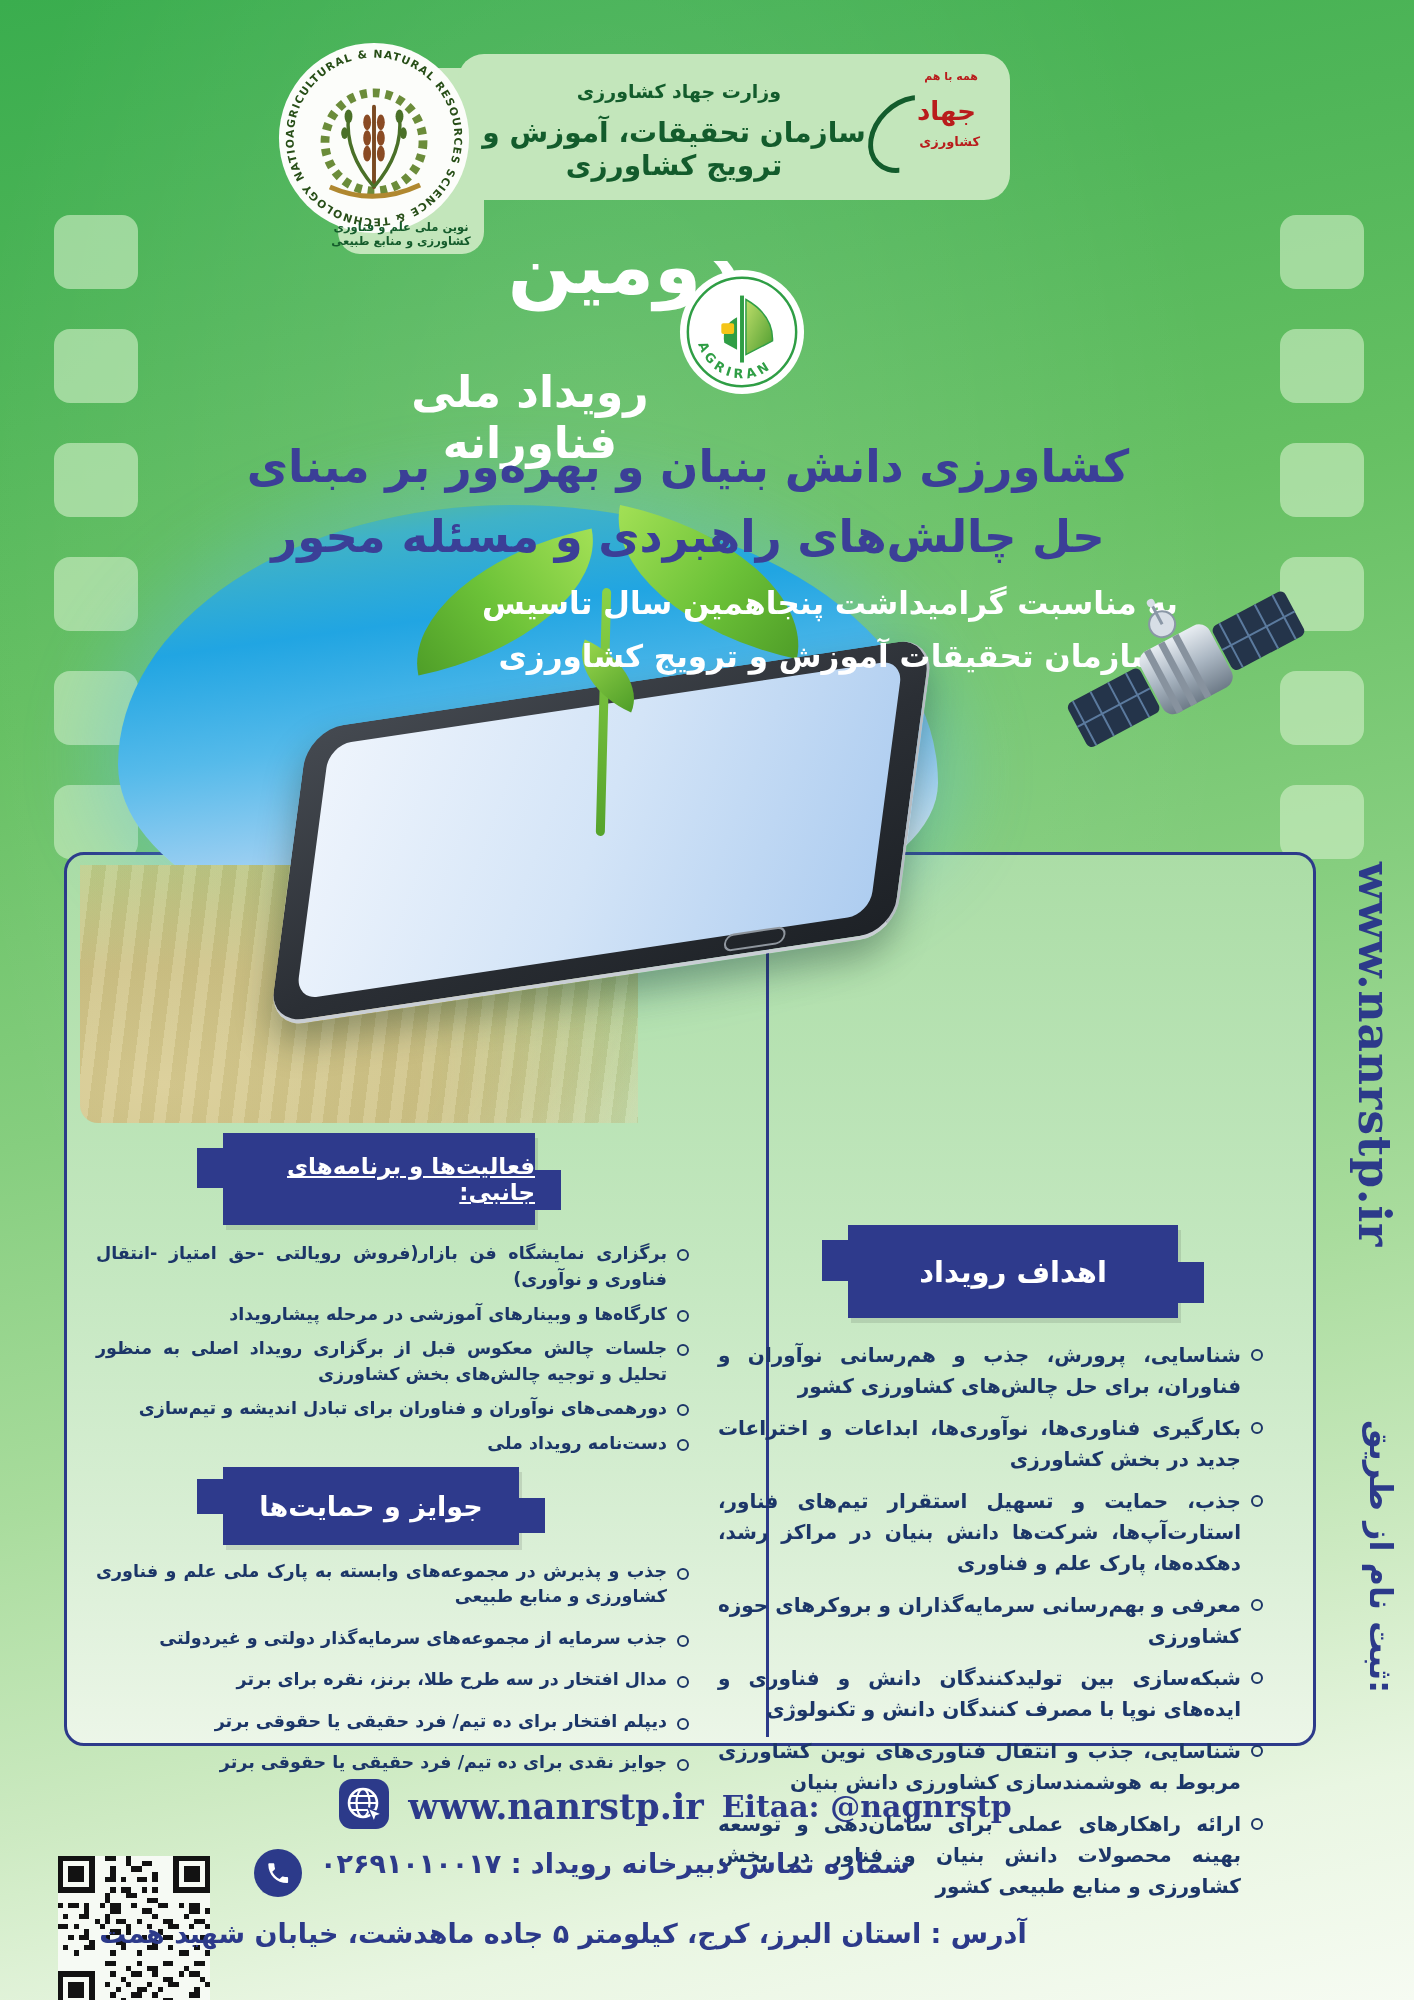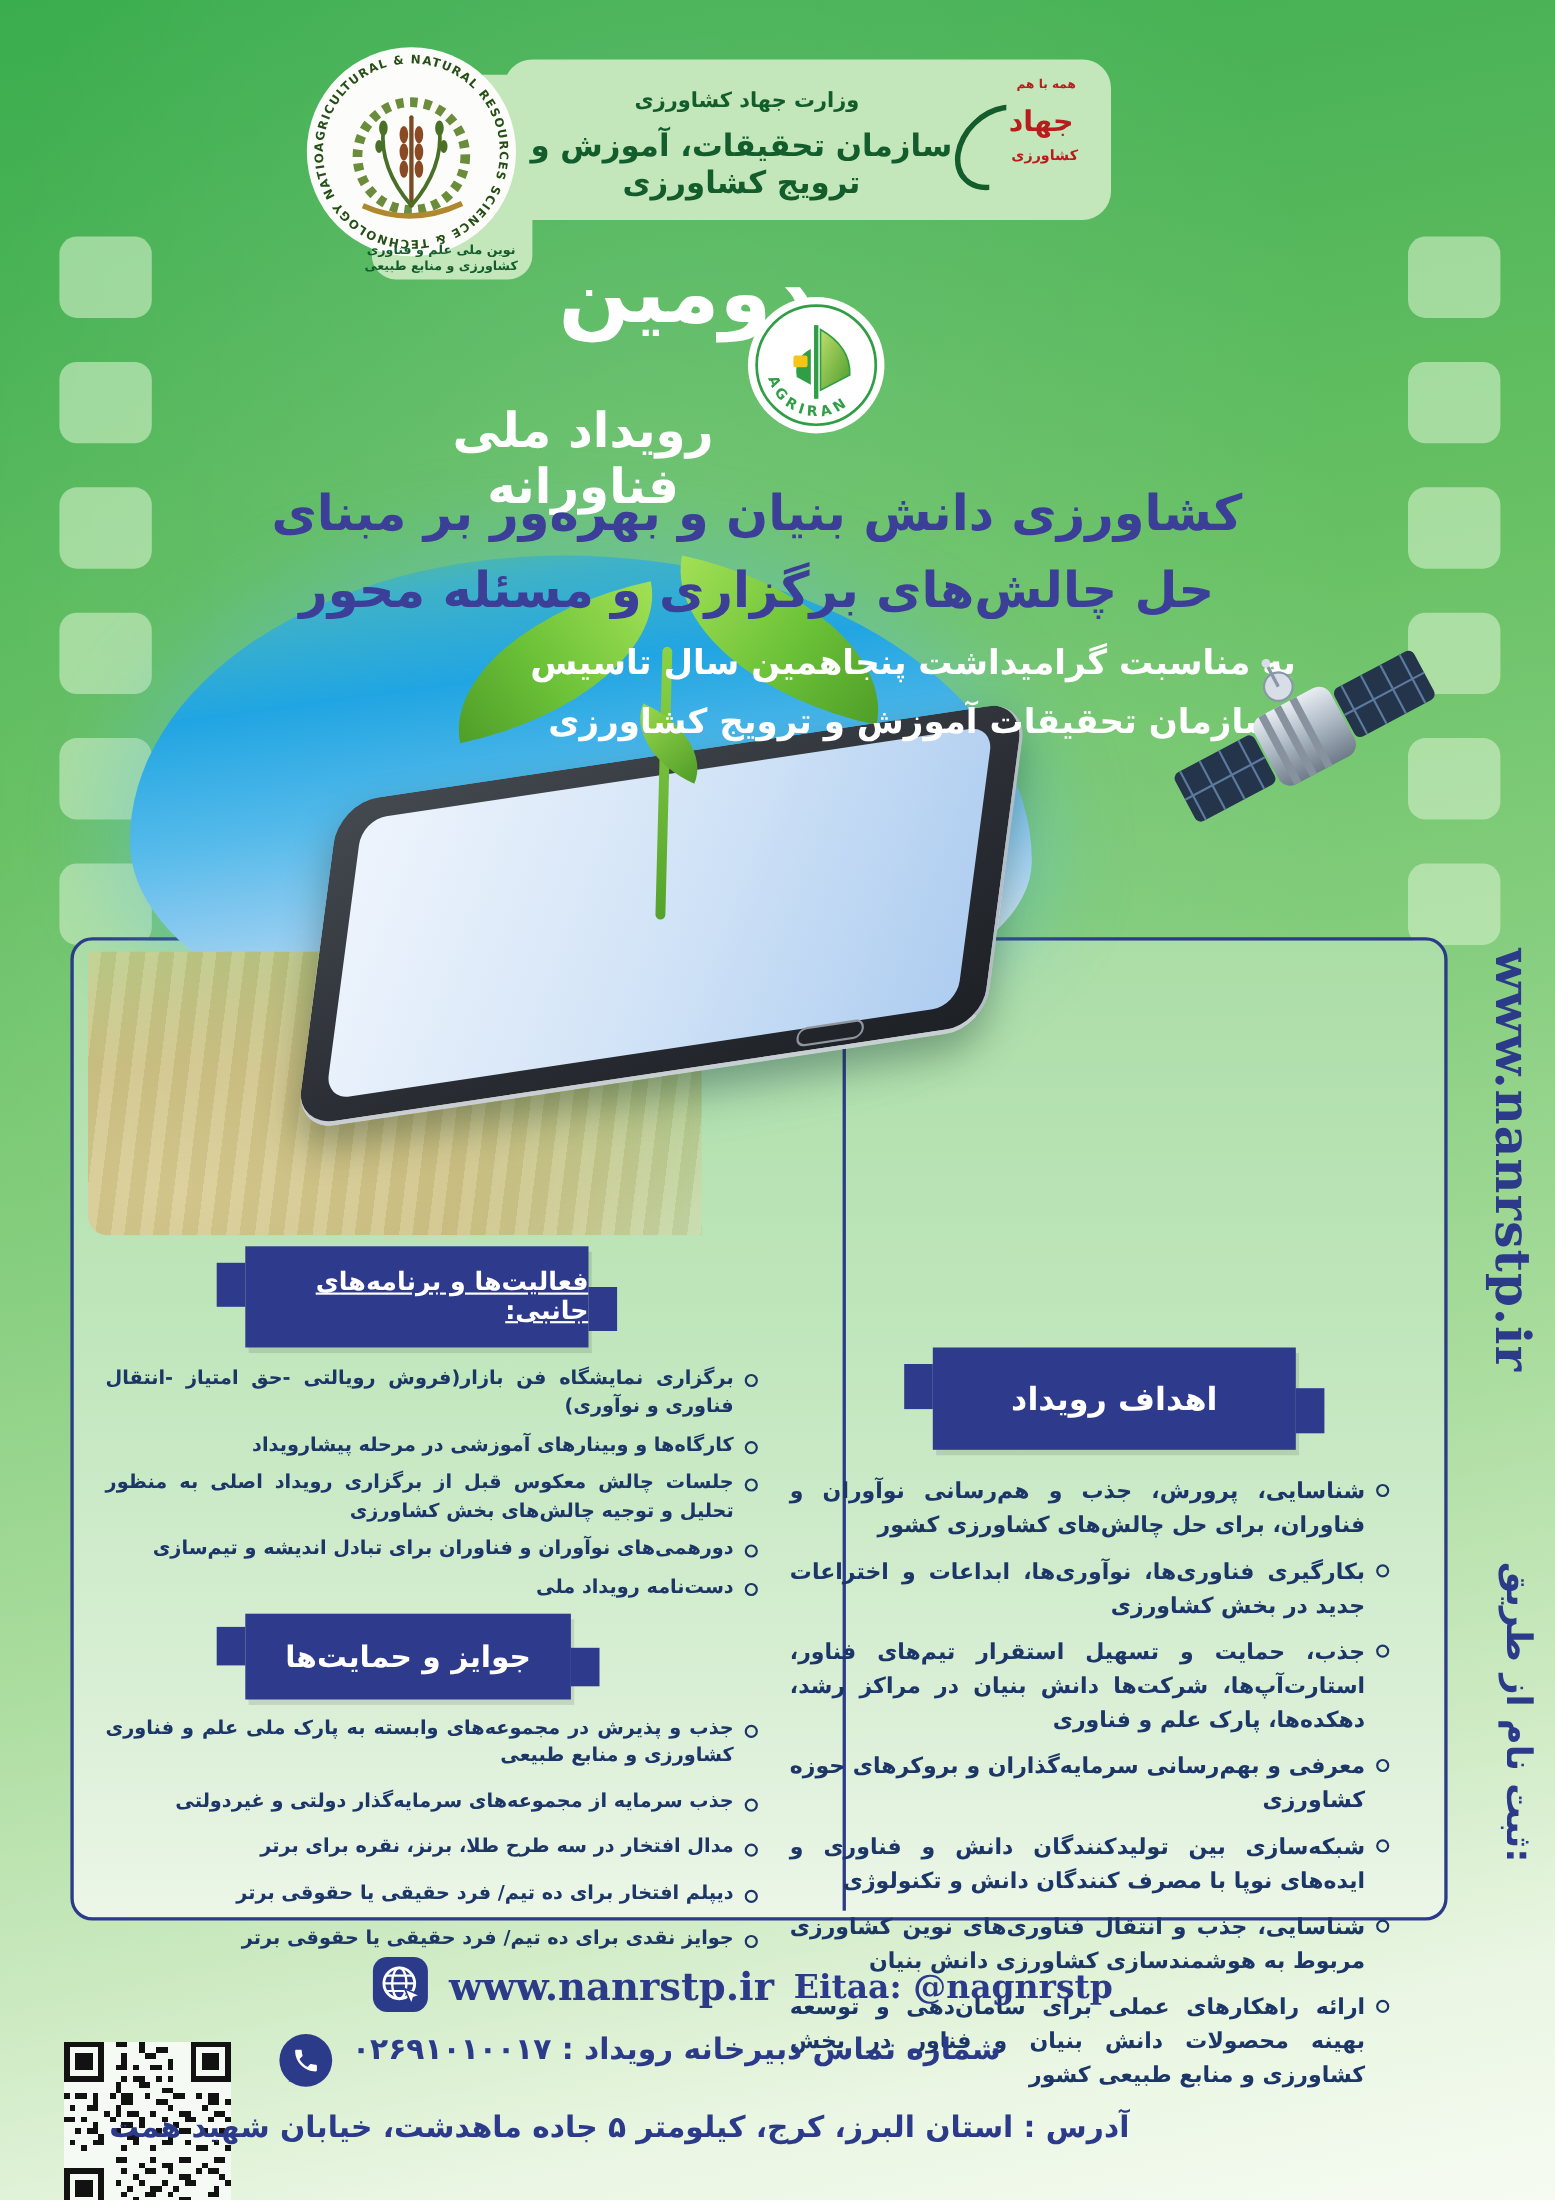--- a/index.html
+++ b/index.html
@@ -174,21 +174,21 @@
       <path d="M69 32 L69 88 L96 74 Q97 48 69 32 Z" fill="url(#treeg)" stroke="#2f9e45" stroke-width="1.5"></path>
       <path d="M60 50 q-16 8 -13 26 l13 7 z" fill="#2f9e45"></path>
       <rect x="44" y="56" width="13" height="11" rx="2" fill="#f5c518"></rect>
       <text font-size="13" font-weight="bold" fill="#2f9e45" letter-spacing="4">
         <textPath href="#bArc" startOffset="4%">AGRIRAN</textPath>
       </text>
     </svg>
   </div>
   <div class="abs t-event">رویداد ملی فناورانه</div>
   <div class="abs t-sub1">کشاورزی دانش بنیان و بهره‌ور بر مبنای</div>
-  <div class="abs t-sub2">حل چالش‌های برگزاری و مسئله محور</div>
+  <div class="abs t-sub2">حل چالش‌های راهبردی و مسئله محور</div>
   <div class="abs t-occ1">به مناسبت گرامیداشت پنجاهمین سال تاسیس</div>
   <div class="abs t-occ2">سازمان تحقیقات آموزش و ترویج کشاورزی</div>
 
   <div class="abs satellite">
     <svg width="250" height="210" viewBox="0 0 250 210">
       <g transform="rotate(-28 125 105)">
         <defs>
           <linearGradient id="bodyG" x1="0" y1="0" x2="0" y2="1">
             <stop offset="0" stop-color="#e8edf2"></stop>
               <stop offset="0.5" stop-color="#aab6c2"></stop>

